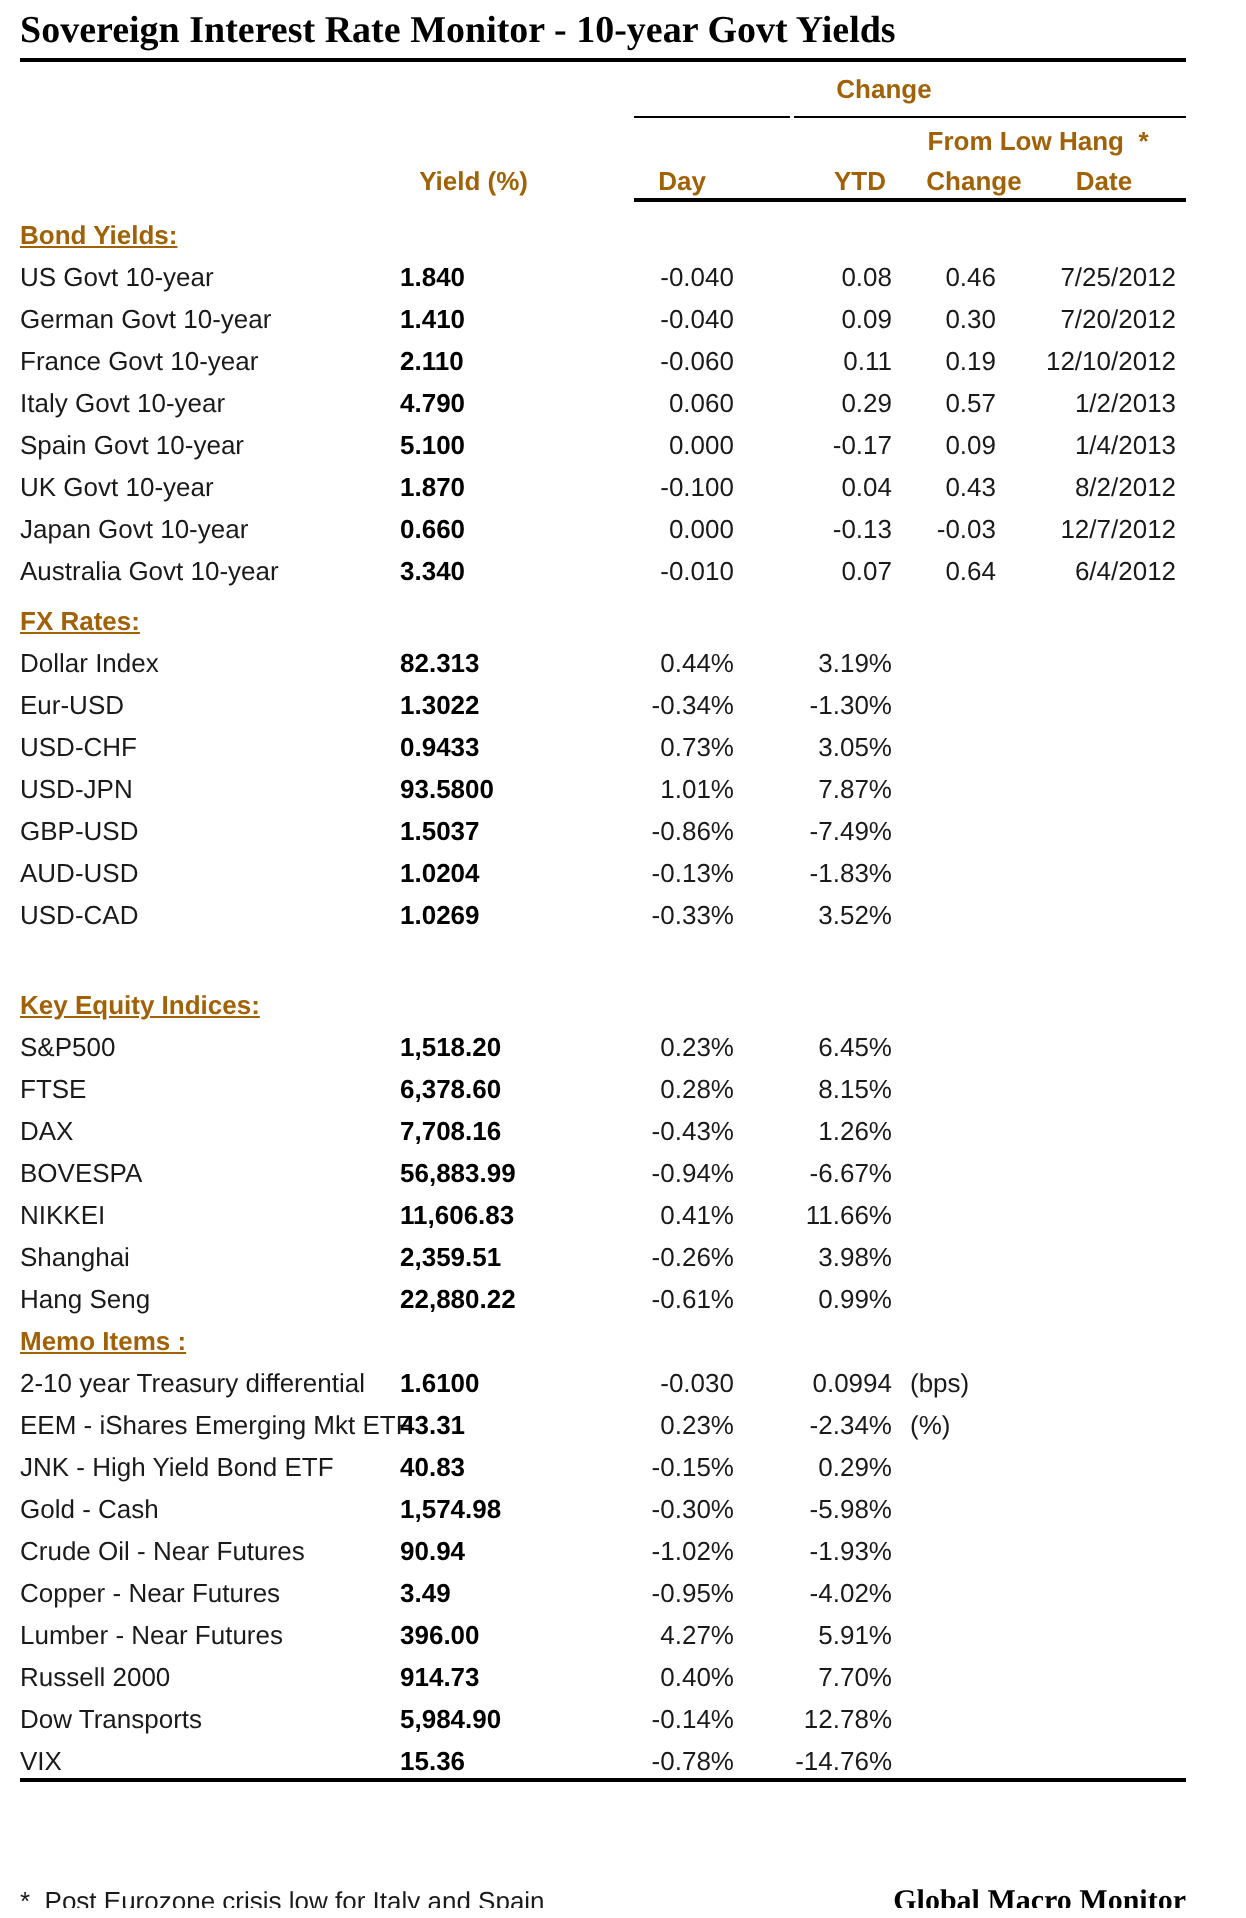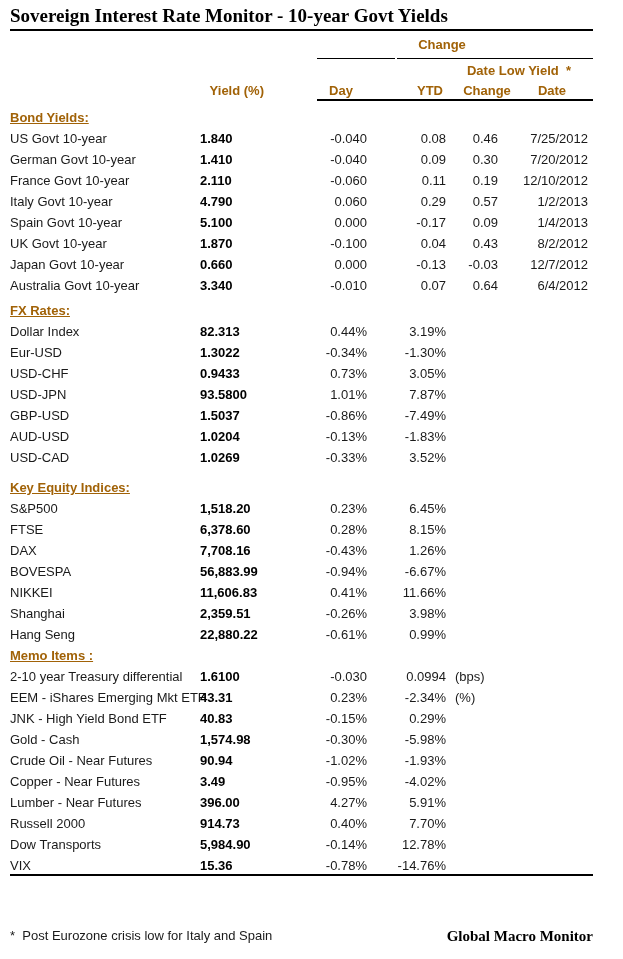--- a/index.html
+++ b/index.html
@@ -25,21 +25,21 @@
   .h-yield{left:264px;top:52px;transform:translateX(-100%);}
   .h-day{left:341px;top:52px;transform:translateX(-50%);}
   .h-ytd{left:443px;top:52px;transform:translateX(-100%);}
   .h-chg{left:487px;top:52px;transform:translateX(-50%);}
   .h-date{left:552px;top:52px;transform:translateX(-50%);}
   .hdr-bottom{position:absolute;left:317px;top:68px;width:276px;height:2px;background:#000;}
   
   #sections table{border-collapse:collapse;table-layout:fixed;width:590px;}
   #sections table:nth-child(1){margin-top:5px;}
   #sections table:nth-child(2){margin-top:4px;}
-  #sections table:nth-child(3){margin-top:9px;}
+  #sections table:nth-child(3){margin-top:24px;}
   #sections table:nth-child(4){}
   td{height:21px;line-height:21px;padding:0;white-space:pre;vertical-align:middle;}
   .sec-head-cell{padding-left:10px;}
   .sec-head{font-weight:bold;text-decoration:underline;color:#a16207;}
   .c-label{padding-left:10px;text-align:left;}
   .c-yield{text-align:left;padding-right:3px;font-weight:bold;color:#000;}
   .c-day,.c-ytd,.c-change{text-align:right;padding-right:3px;}
   .c-date{text-align:right;padding-right:2px;}
   .c-note{text-align:left;padding-left:6px;}
   
@@ -54,21 +54,21 @@
 
 <div class="page">
 
   <h1 class="title">Sovereign Interest Rate Monitor - 10-year Govt Yields</h1>
   <div class="rule title-rule"></div>
 
   <div class="hdr">
     <span class="h-change">Change</span>
     <div class="seg seg-day"></div>
     <div class="seg seg-chg"></div>
-    <span class="h-fromlow">Date Low Yield  *</span>
+    <span class="h-fromlow">From Low Hang  *</span>
     <span class="h-yield">Yield (%)</span>
     <span class="h-day">Day</span>
     <span class="h-ytd">YTD</span>
     <span class="h-chg">Change</span>
     <span class="h-date">Date</span>
     <div class="hdr-bottom"></div>
   </div>
 
   <div id="sections">
       <table>

